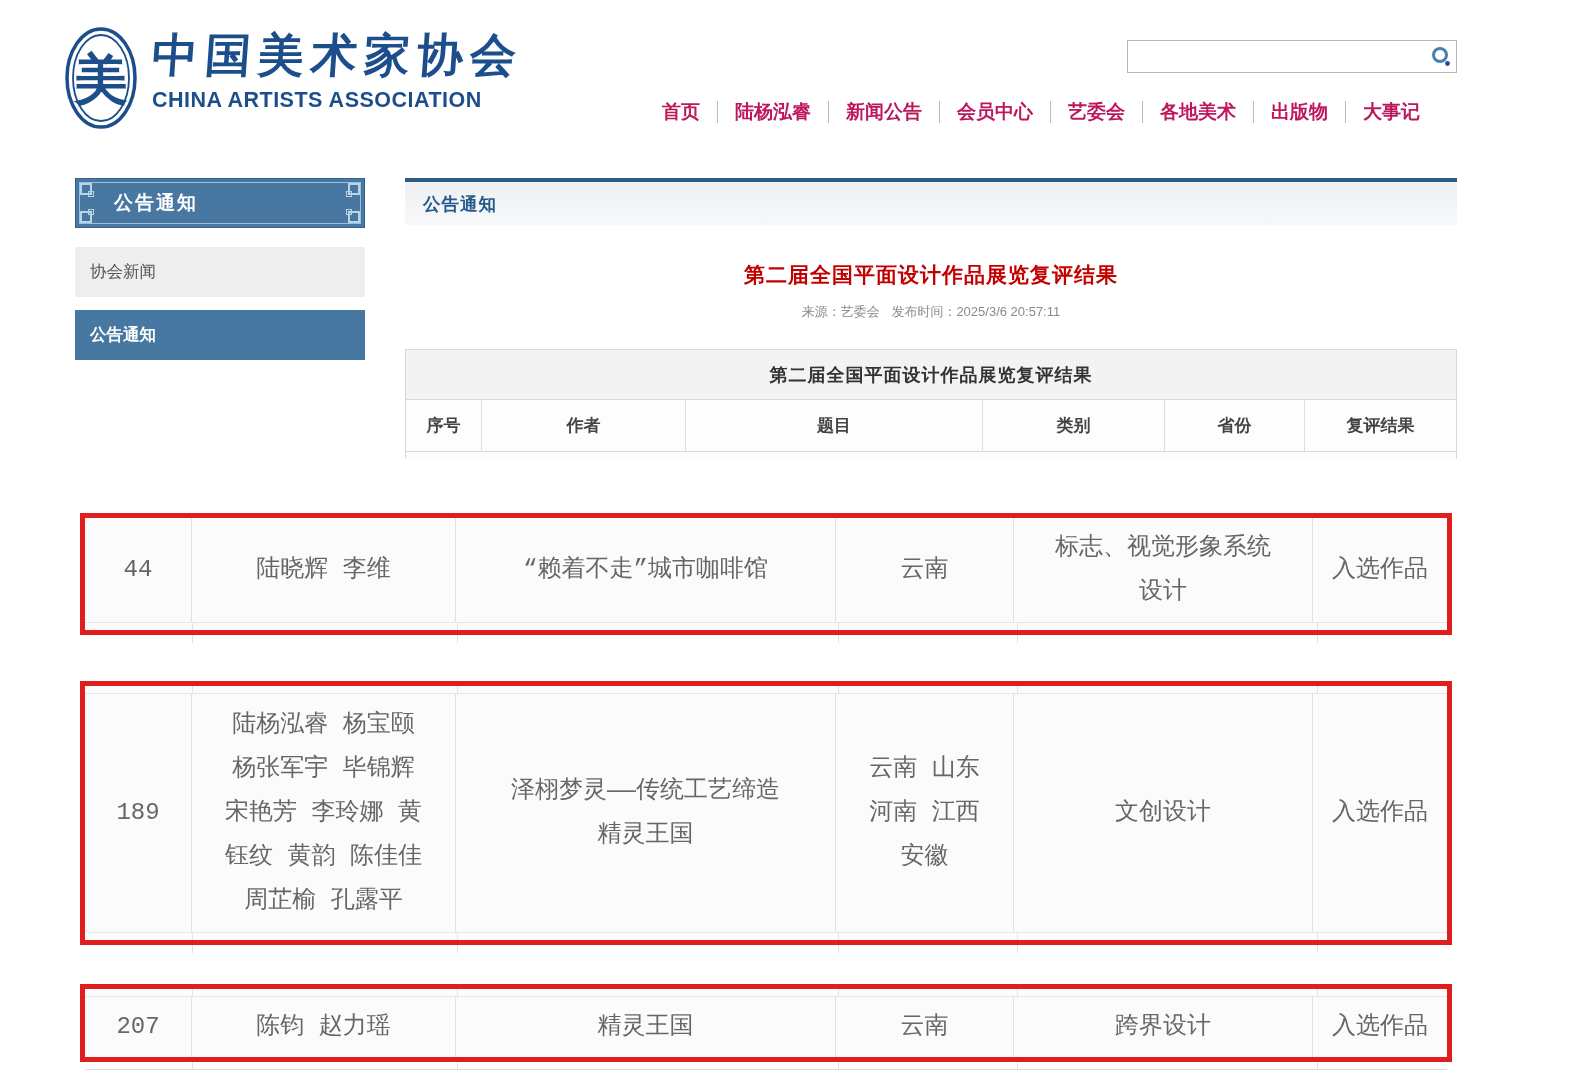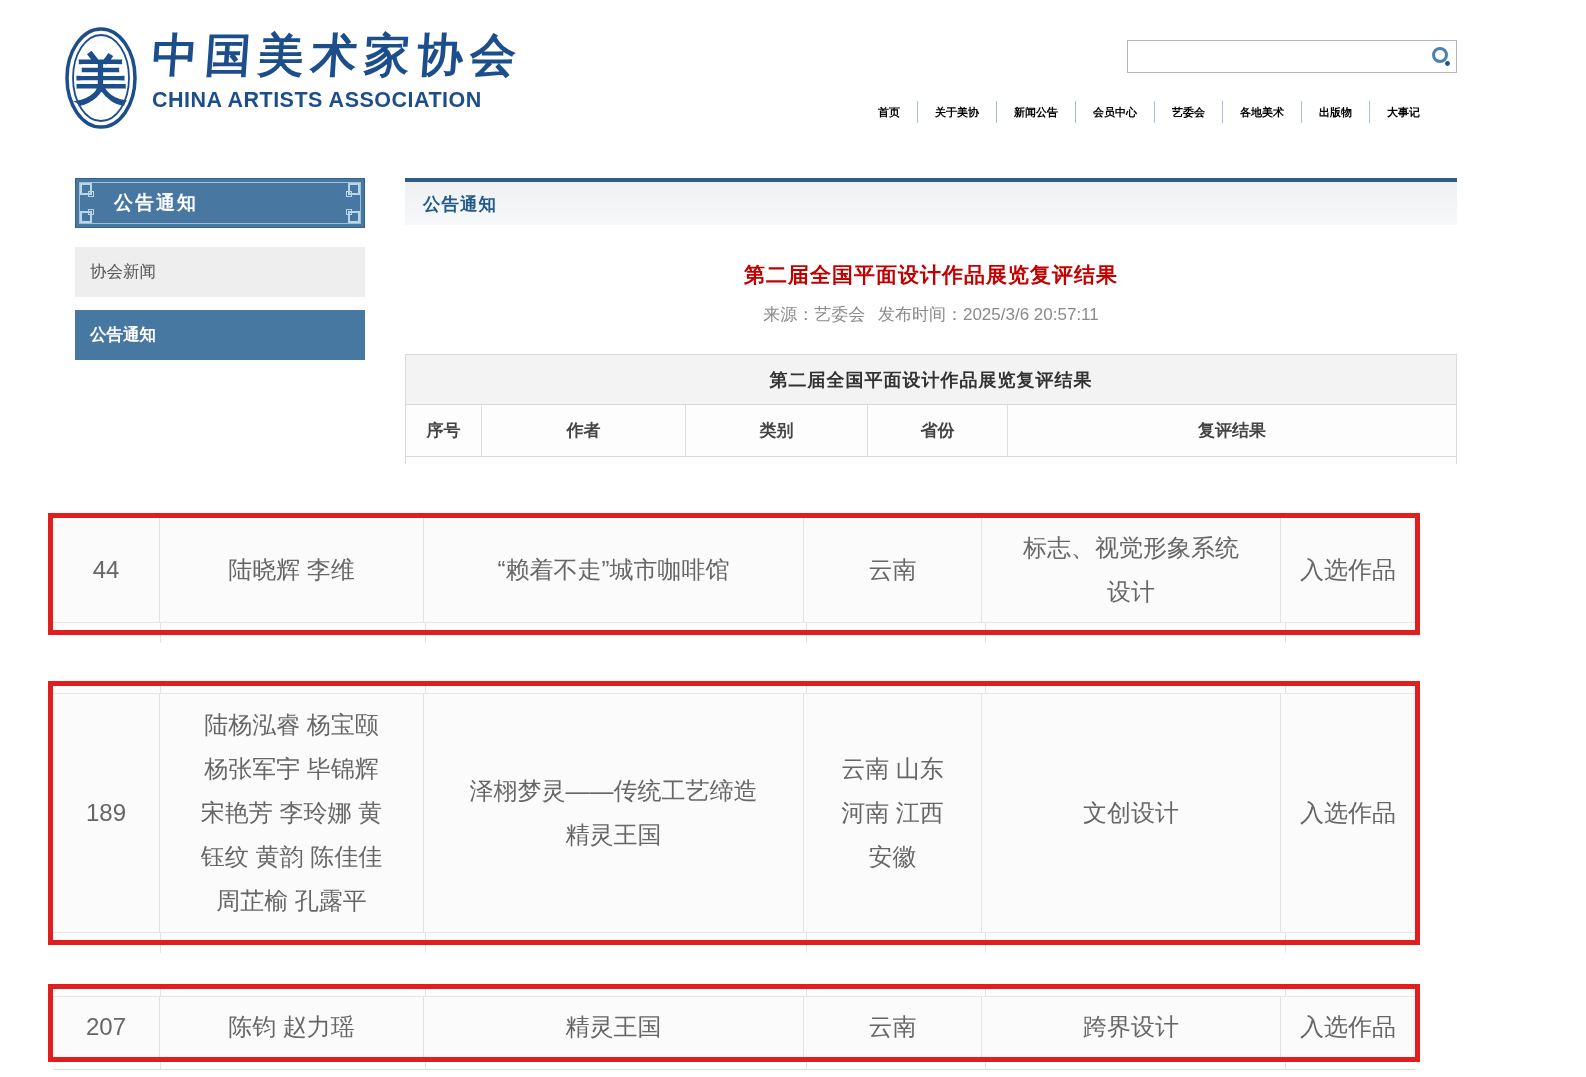--- a/index.html
+++ b/index.html
@@ -19,21 +19,21 @@
   .site-header { position:relative; height:150px; }
   .logo { position:absolute; left:64px; top:26px; display:flex; align-items:flex-start; cursor:pointer; }
   .logo-seal { width:74px; height:104px; }
   .logo-text { margin-left:14px; color:#1d4e8c; }
   .logo-cn { font-family:"Liberation Serif", serif; font-weight:bold; font-size:46px; letter-spacing:7px; transform:skewX(-4deg); line-height:1.3; }
   .logo-en { font-weight:bold; font-size:21.5px; letter-spacing:.5px; margin-top:2px; }
   .search-box { position:absolute; right:129px; top:40px; width:330px; height:33px; background:#fff; border:1px solid #b5b5b5; display:flex; align-items:center; }
   .search-input { flex:1; height:100%; border:none; outline:none; background:transparent; padding:0 8px; font-size:15px; color:#333; }
   .search-icon { width:30px; height:100%; display:flex; align-items:center; justify-content:center; cursor:pointer; }
   .main-nav { position:absolute; right:149px; top:101px; display:flex; align-items:center; white-space:nowrap; }
-  .nav-item { color:#000000; font-size:11px; font-weight:bold; text-decoration:none; padding:0 17px; border-left:1px solid #a7bed4; line-height:22px; cursor:pointer; }
+  .nav-item { color:#be185d; font-size:19px; font-weight:bold; text-decoration:none; padding:0 17px; border-left:1px solid #a7bed4; line-height:22px; cursor:pointer; }
   .nav-item:first-child { border-left:none; }
 
   
   .content-row { display:flex; padding:28px 129px 0 75px; gap:40px; }
   .sidebar { width:290px; flex:0 0 290px; }
   .sidebar-head { position:relative; height:50px; background:#4878a2; border:1px solid #33628c; display:flex; align-items:center; padding-left:38px; margin-bottom:19px; }
   .sidebar-head::before { content:""; position:absolute; inset:3px; border:1px solid #9dc1d8; pointer-events:none; }
   .sidebar-head-label { color:#fff; font-size:19px; font-weight:bold; letter-spacing:2px; position:relative; }
   .corner { position:absolute; width:16px; height:16px; pointer-events:none; }
   .corner::before { content:""; position:absolute; left:2px; top:2px; width:8px; height:8px; border:2px solid #b9d6e8; }
@@ -42,33 +42,33 @@
   .corner.tr { right:2px; top:2px; transform:scaleX(-1); }
   .corner.bl { left:2px; bottom:2px; transform:scaleY(-1); }
   .corner.br { right:2px; bottom:2px; transform:scale(-1,-1); }
   .side-item { height:50px; background:#eeeeee; color:#555; font-size:16.5px; display:flex; align-items:center; padding-left:15px; margin-bottom:13px; cursor:pointer; }
   .side-item.active { background:#4678a2; color:#fff; font-weight:bold; }
 
   .main-col { flex:1; min-width:0; }
   .crumb-bar { height:47px; border-top:4px solid #2e5c85; background:linear-gradient(180deg,#eef0f2,#f7f8f9); display:flex; align-items:center; padding-left:18px; }
   .crumb-label { color:#235a8b; font-size:17.5px; font-weight:bold; letter-spacing:1px; }
   .article-title { margin-top:36px; text-align:center; color:#c30000; font-size:21px; font-weight:bold; letter-spacing:1px; }
-  .meta-line { margin-top:14px; text-align:center; color:#8a8a8a; font-size:17px; }
+  .meta-line { margin-top:14px; text-align:center; color:#8a8a8a; font-size:13px; }
   .meta-line span { margin:0 4px; }
 
   .ptable { margin-top:28px; border:1px solid #d9d9d9; border-bottom:none; font-family:"Liberation Serif", serif; }
   .pt-caption { height:50px; background:#f3f3f3; border-bottom:1px solid #d9d9d9; display:flex; align-items:center; justify-content:center; font-size:18px; font-weight:bold; color:#333; letter-spacing:1px; }
   .pt-head { display:flex; height:52px; background:#fdfdfd; border-bottom:1px solid #d9d9d9; }
   .pt-th { display:flex; align-items:center; justify-content:center; font-size:17px; font-weight:bold; color:#444; border-right:1px solid #dedede; }
   .pt-th:last-child { border-right:none; }
   .pc0{width:76px;} .pc1{width:204px;} .pc2{width:297px;} .pc3{width:140px;} .pc4{width:182px;} .pc5{flex:1;}
   .pt-sliver { height:7px; background:#fcfcfc; }
 
   
-  .excerpts { padding-left:48px; font-family:Liberation Sans, sans-serif; }
+  .excerpts { padding-left:80px; font-family:Liberation Mono, monospace; }
   .xblock { width:1372px; border:5px solid #e01e1e; background:#fbfbfb; }
   .xrow { display:flex; }
   .xcell { display:flex; align-items:center; justify-content:center; text-align:center; color:#666; font-size:24px; line-height:44px; border-right:1px solid #e2e2e2; white-space:pre-line; padding:4px 6px; }
   .xcell:last-child { border-right:none; }
   .xc0{width:107px;} .xc1{width:264px;} .xc2{width:380px;} .xc3{width:178px;} .xc4{width:299px;} .xc5{flex:1;}
   .xsliver, .stub-row {
     height:8px; background:#fcfcfc;
     background-image:linear-gradient(#e2e2e2,#e2e2e2),linear-gradient(#e2e2e2,#e2e2e2),linear-gradient(#e2e2e2,#e2e2e2),linear-gradient(#e2e2e2,#e2e2e2),linear-gradient(#e2e2e2,#e2e2e2);
     background-size:1px 100%; background-repeat:no-repeat;
     background-position:107px 0,372px 0,753px 0,932px 0,1232px 0;
@@ -109,21 +109,21 @@
         <span class="search-icon">
           <svg width="22" height="22" viewBox="0 0 22 22">
             <circle cx="10" cy="9" r="6.5" fill="none" stroke="#4a7fb5" stroke-width="3"></circle>
             <circle cx="17.5" cy="17.5" r="2.4" fill="#1d4e8c"></circle>
           </svg>
         </span>
       </div>
 
       <nav class="main-nav">
         <a class="nav-item">首页</a>
-        <a class="nav-item">关于美协</a>
+        <a class="nav-item">陆杨泓睿</a>
         <a class="nav-item">新闻公告</a>
         <a class="nav-item">会员中心</a>
         <a class="nav-item">艺委会</a>
         <a class="nav-item">各地美术</a>
         <a class="nav-item">出版物</a>
         <a class="nav-item">大事记</a>
       </nav>
     </header>
 
     <div class="content-row">
@@ -148,20 +148,21 @@
         <div class="meta-line">
           <span>来源：艺委会</span>
           <span>发布时间：2025/3/6 20:57:11</span>
         </div>
 
         <div class="ptable">
           <div class="pt-caption">第二届全国平面设计作品展览复评结果</div>
           <div class="pt-head">
             <div class="pt-th pc0">序号</div>
             <div class="pt-th pc1">作者</div>
+            <div class="pt-th pc2">题目</div>
             <div class="pt-th pc4">类别</div>
             <div class="pt-th pc3">省份</div>
             <div class="pt-th pc5">复评结果</div>
           </div>
           <div class="pt-sliver"></div>
         </div>
       </main>
     </div>
   </section>
 

